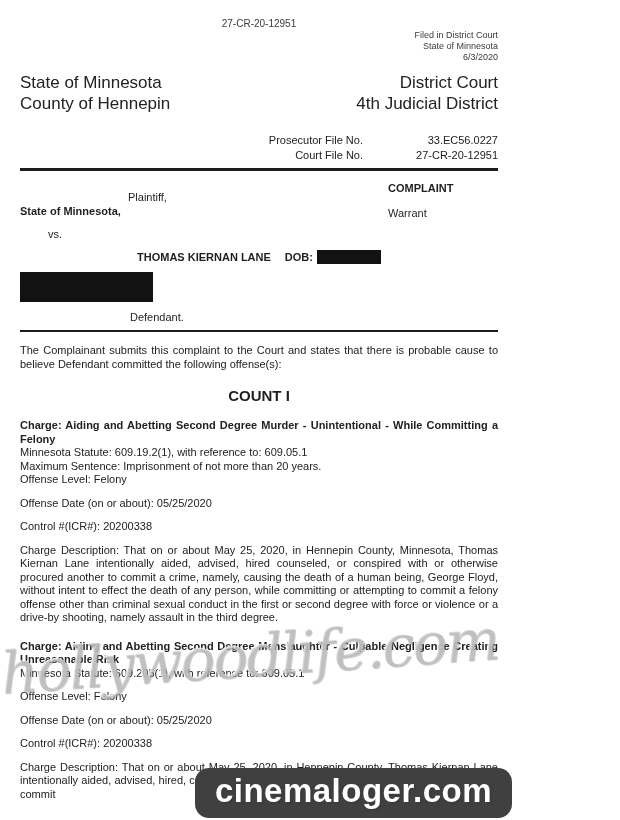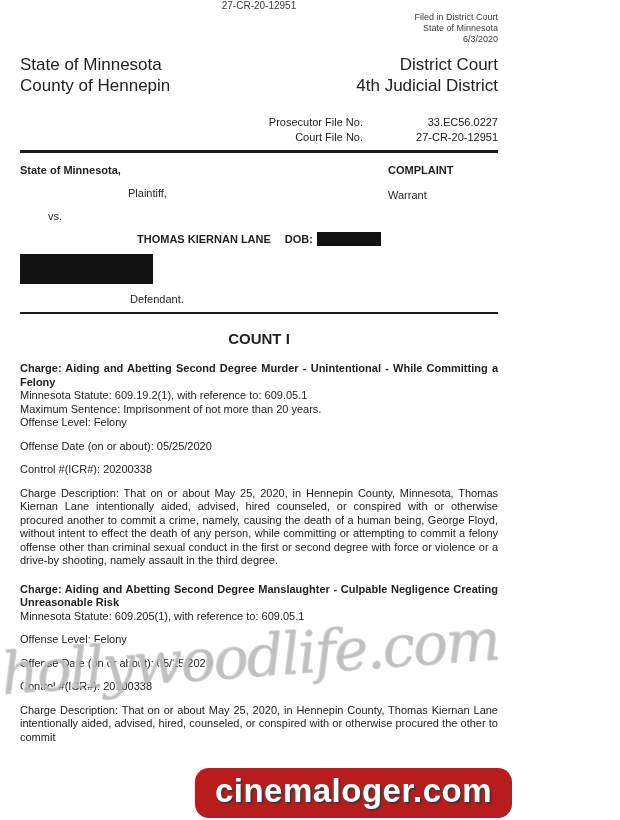--- a/index.html
+++ b/index.html
@@ -7,21 +7,21 @@
   body {
     width: 620px; height: 820px;
     font-family: "Liberation Sans", sans-serif;
     color: #1f1f1f;
     position: relative;
     overflow: hidden;
   }
   .page {
     position: relative;
     width: 518px; height: 820px;
-    padding: 0 20px 0 20px;
+    padding: 18px 20px 0 20px;
     background: #fff;
   }
   
   .top-row { position: relative; height: 34px; }
   .top-case {
     position: absolute; left: 50%; transform: translateX(-50%);
     top: 0; font-size: 10px; color: #3a3a3a;
   }
   .top-filed {
     position: absolute; right: 0; top: 12px;
@@ -82,21 +82,21 @@
     pointer-events: none;
   }
 
   .page-num {
     position: absolute; left: 318px; top: 772px;
     font-size: 11px; font-weight: bold; color: #222;
   }
 
   .site-badge {
     position: absolute; right: 6px; bottom: 2px;
-    background: #b91c1c; border-radius: 14px;
+    background: #404040; border-radius: 14px;
     padding: 4px 20px 8px 20px;
     font-size: 33px; font-weight: bold; color: #ffffff;
     text-shadow: 2px 2px 1px #3c3c3c;
     letter-spacing: 0.5px;
   }
 </style>
 </head>
 <body>
 
 <div class="page">
@@ -128,38 +128,39 @@
     </div>
     <div class="file-row">
       <span class="lbl">Court File No.</span>
       <span class="val">27-CR-20-12951</span>
     </div>
   </div>
 
   <hr class="rule">
 
   <div class="caption">
+    <div class="cap-line cap-plaintiff-role">Plaintiff,</div>
     <div class="cap-line bold">State of Minnesota,</div>
-    <div class="cap-line cap-plaintiff-role">Plaintiff,</div>
     <div class="cap-line cap-vs">vs.</div>
     <div class="cap-def-row">
       <span class="bold">THOMAS KIERNAN LANE</span>
       <span class="bold cap-dob-label">DOB:</span>
       <span class="redact-dob"></span>
     </div>
     <div class="redact-addr"></div>
     <div class="cap-line cap-def-role">Defendant.</div>
     <div class="cap-right">
       <div class="cap-line bold">COMPLAINT</div>
       <div class="cap-line warrant">Warrant</div>
     </div>
   </div>
 
   <hr class="rule2">
 
+  <p class="body-par intro">The Complainant submits this complaint to the Court and states that there is probable cause to believe Defendant committed the following offense(s):</p>
 
   <div class="count-head">COUNT I</div>
   <div class="charge-block">
     <div class="body-par charge-line">Charge: Aiding and Abetting Second Degree Murder - Unintentional - While Committing a Felony</div>
     <div class="field-line">Minnesota Statute: 609.19.2(1), with reference to:  609.05.1</div>
     <div class="field-line">Maximum Sentence: Imprisonment of not more than 20 years.</div>
     <div class="field-line">Offense Level: Felony</div>
     <div class="field-line gap">Offense Date (on or about): 05/25/2020</div>
     <div class="field-line gap">Control #(ICR#): 20200338</div>
     <p class="body-par gap">Charge Description: That on or about May 25, 2020, in Hennepin County, Minnesota, Thomas Kiernan Lane intentionally aided, advised, hired counseled, or conspired with or otherwise procured another to commit a crime, namely, causing the death of a human being, George Floyd, without intent to effect the death of any person, while committing or attempting to commit a felony offense other than criminal sexual conduct in the first or second degree with force or violence or a drive-by shooting, namely assault in the third degree.</p>

